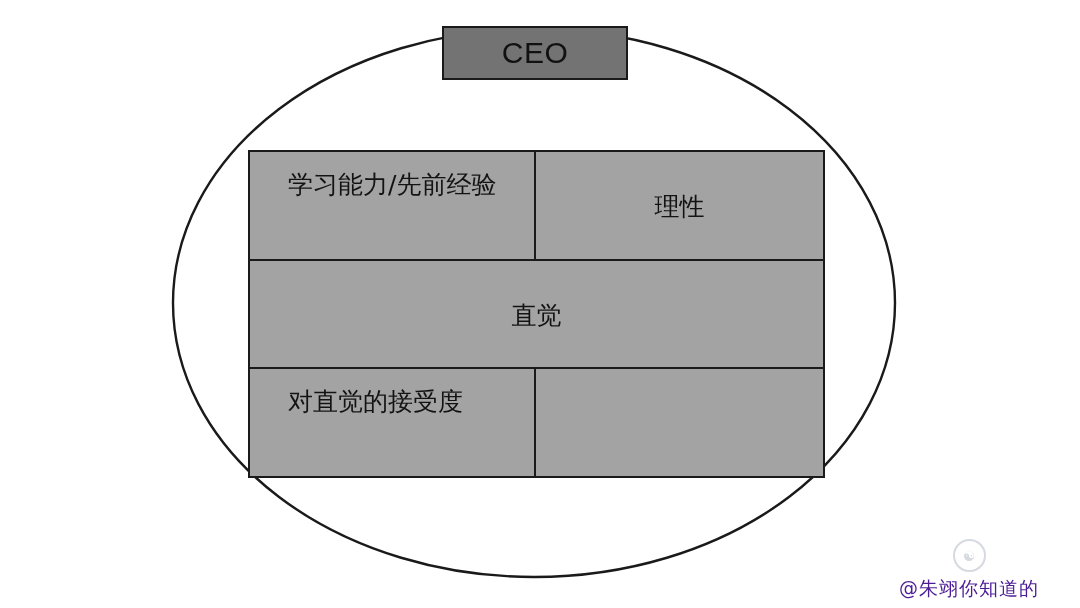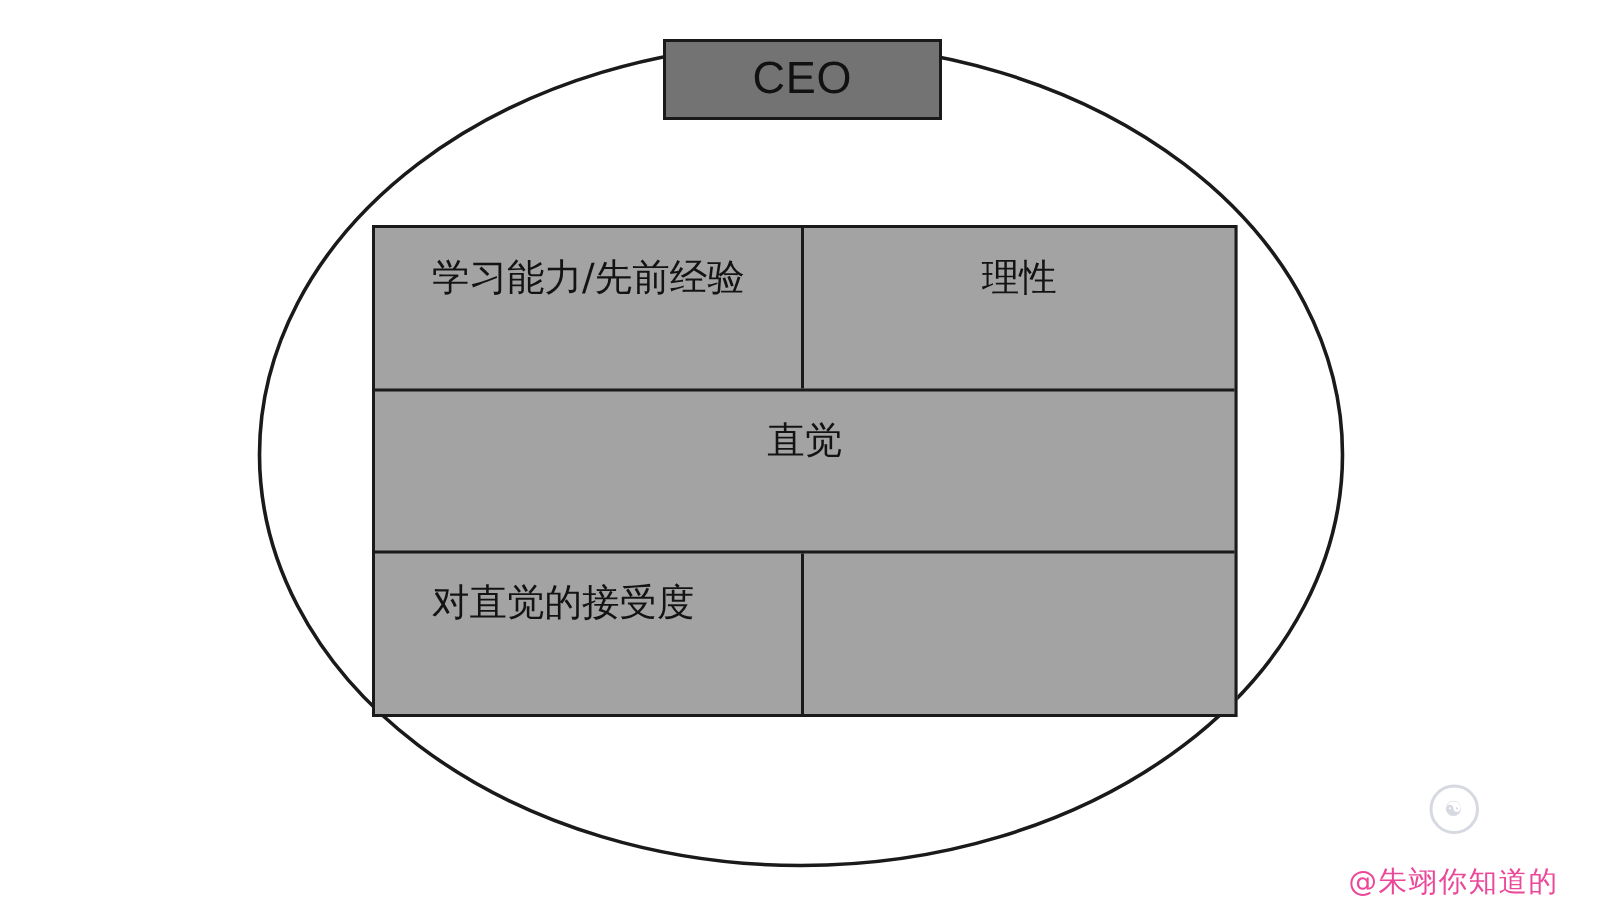--- a/index.html
+++ b/index.html
@@ -95,20 +95,21 @@
     color: #131313;
     white-space: pre-wrap;
   }
   .cell-factor .cell-text {
     text-indent: 34px;
     text-align: left;
     width: 100%;
   }
   .cell-mode .cell-text {
     text-align: right;
+    margin-top: 22px;
   }
 
   
   .watermark {
     position: absolute;
     right: 16px;
     bottom: 10px;
     width: 190px;
     text-align: center;
     z-index: 5;
@@ -133,24 +134,24 @@
     line-height: 1;
   }
   .wm-brand {
     font-family: "DejaVu Sans", "Liberation Sans", sans-serif;
     font-size: 25px;
     color: #d7dae1;
     letter-spacing: 2px;
     line-height: 1;
   }
   .wm-handle {
-    margin-top: 23px;
+    margin-top: 7px;
     font-family: "DejaVu Sans", "Liberation Sans", sans-serif;
     font-size: 19px;
-    color: #ec4899;
+    color: #4c1d95;
     letter-spacing: 1px;
     line-height: 1;
   }
 </style>
 </head>
 <body>
 
 <div id="canvas">
 
   <svg id="diagram-svg" viewBox="0 0 1080 608">

